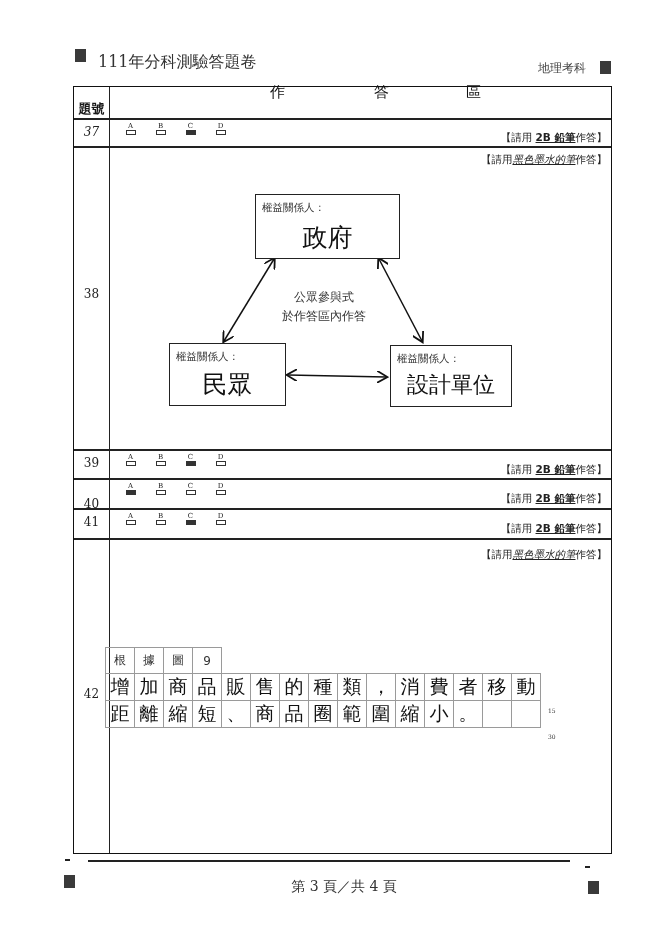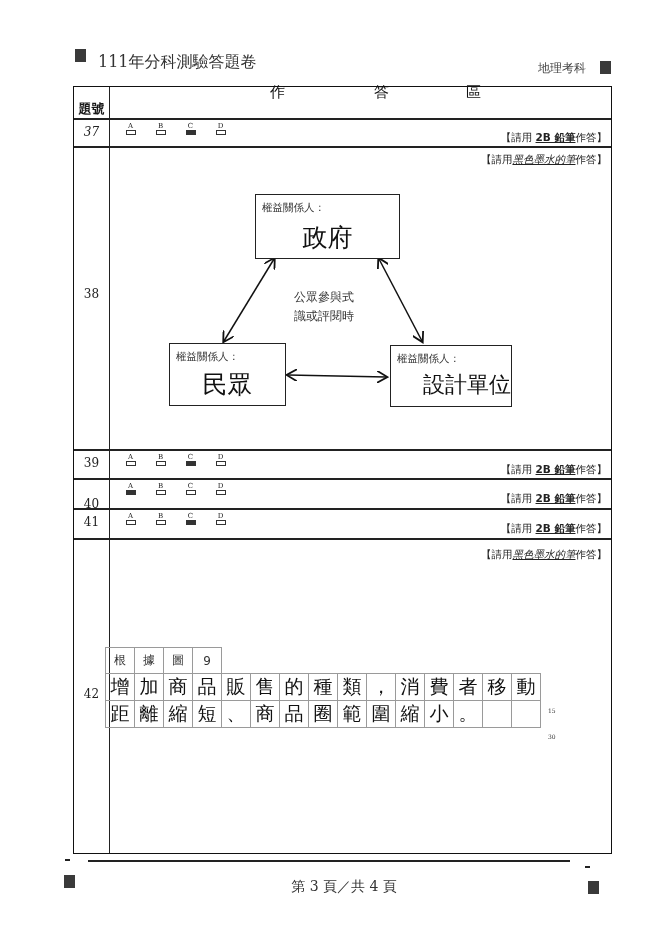--- a/index.html
+++ b/index.html
@@ -104,29 +104,29 @@
     <line x1="305" y1="172" x2="348" y2="254" stroke="#111" stroke-width="1.5" marker-start="url(#ah)" marker-end="url(#ah)"></line>
     <line x1="214" y1="288" x2="312" y2="290" stroke="#111" stroke-width="1.5" marker-start="url(#ah)" marker-end="url(#ah)"></line>
   </svg>
 
   <div class="dbox" style="left:181px;top:107px;width:145px;height:65px;">
     <span class="lbl">權益關係人：</span>
     <span class="val" style="top:26px;">政府</span>
   </div>
   <div class="center-label" style="left:200px;top:201px;width:100px;">
     <div>公眾參與式</div>
-    <div>識或評閱時</div>
+    <div>於作答區內作答</div>
   </div>
   <div class="dbox" style="left:95px;top:256px;width:117px;height:63px;">
     <span class="lbl">權益關係人：</span>
     <span class="val" style="top:24px;">民眾</span>
   </div>
   <div class="dbox" style="left:316px;top:258px;width:122px;height:62px;">
     <span class="lbl">權益關係人：</span>
-    <span class="val" style="top:24px;font-size:22px;text-align:right;">設計單位</span>
+    <span class="val" style="top:24px;font-size:22px;">設計單位</span>
   </div>
   <div class="row-line" style="top:362px;"></div>
 
   <div class="qnum" style="top:369px;">39</div>
   <div class="bubbles" style="top:366px;">
     <div class="bubble">
         <span class="lt">A</span>
         <span class="bx"></span>
       </div>
     <div class="bubble">

